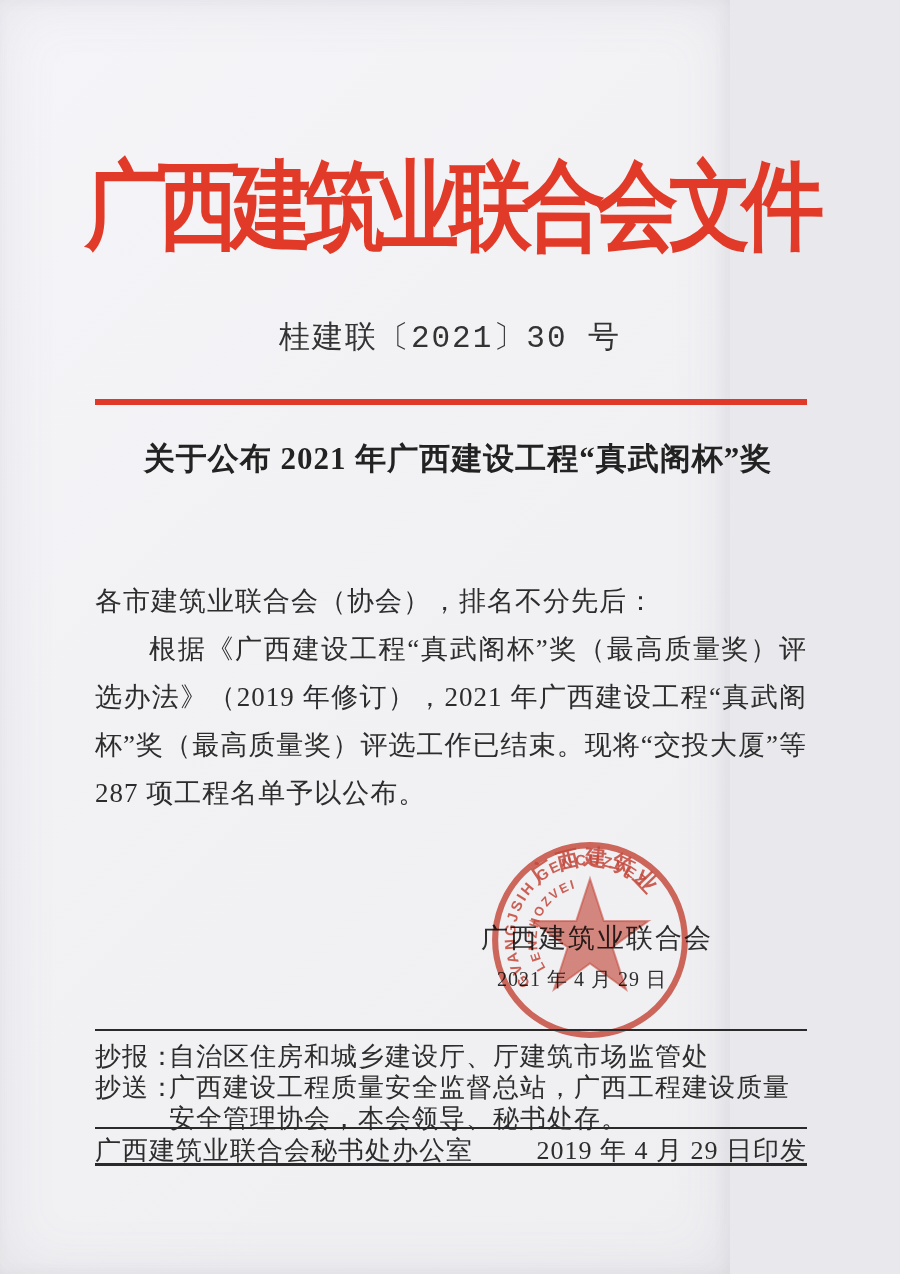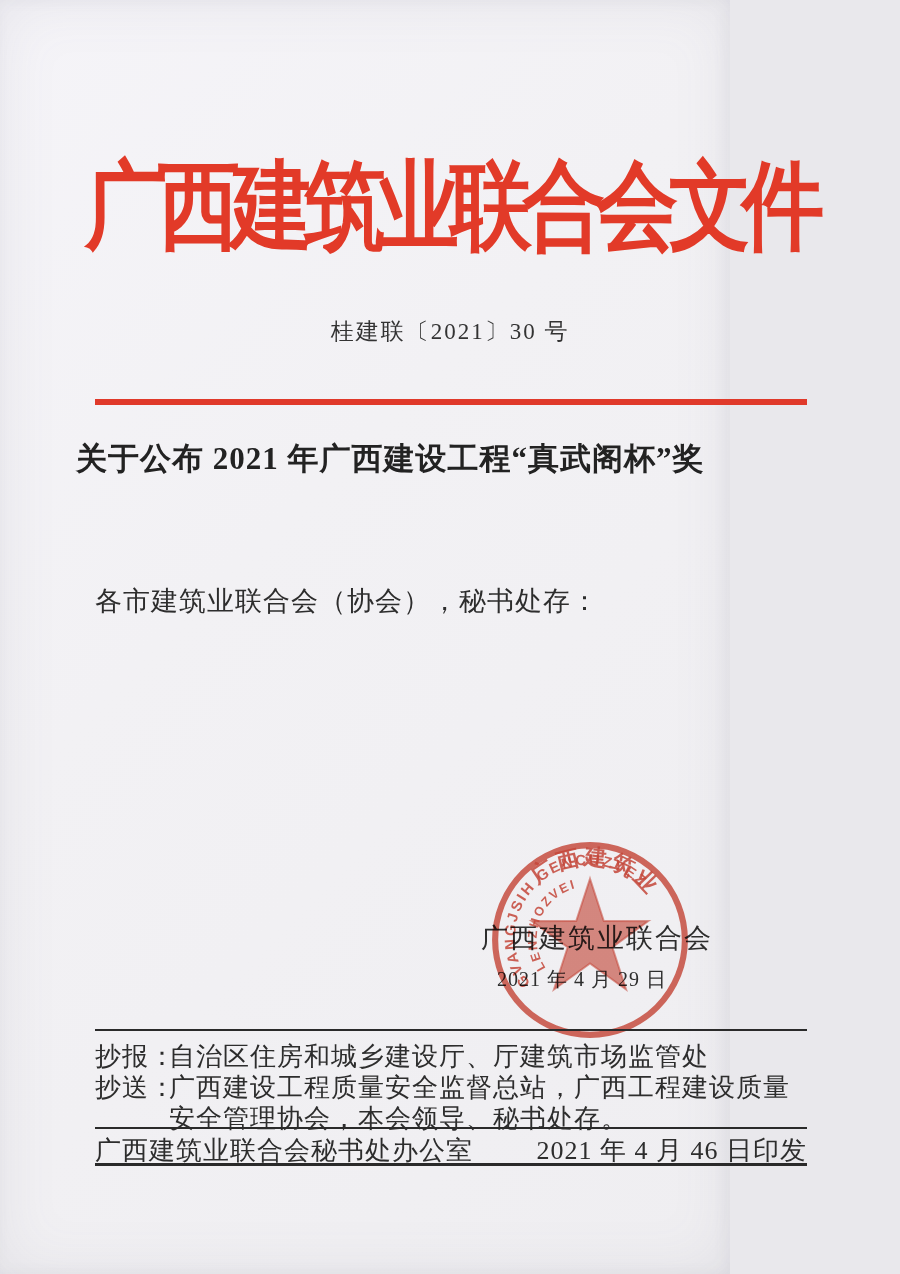--- a/index.html
+++ b/index.html
@@ -19,29 +19,29 @@
     text-align:center;
     color:#e23a28;
     font-size:82px;font-weight:bold;
     letter-spacing:-9px;
     transform:scaleY(1.18);transform-origin:center top;
     white-space:nowrap;
   }
   .doc-number{
     position:absolute;left:0;top:316px;width:900px;
     text-align:center;color:#333;
-    font-size:23px;letter-spacing:2px;
+    font-size:31px;letter-spacing:2px;font-family:Liberation Mono, monospace;
   }
   .red-rule{
     position:absolute;left:95px;top:399px;width:712px;height:6px;
     background:#e0392a;
   }
   .doc-title{
-    position:absolute;left:76px;top:434px;width:780px;
-    text-align:left;color:#222;
+    position:absolute;left:68px;top:434px;width:780px;
+    text-align:center;color:#222;
     font-size:31px;font-weight:bold;line-height:49px;
     letter-spacing:1px;
   }
   .body-block{
     position:absolute;left:95px;top:577px;width:712px;
     color:#2d2d2d;font-size:27px;line-height:48px;
     letter-spacing:1px;text-align:justify;
   }
   .body-block p{margin:0;}
   .body-block p.indent{text-indent:2em;}
@@ -84,21 +84,22 @@
 
   <div class="doc-number">桂建联〔2021〕30 号</div>
 
   <div class="red-rule"></div>
 
   <div class="doc-title">
     <div>关于公布 2021 年广西建设工程“真武阁杯”奖</div>
   </div>
 
   <div class="body-block">
-    <p>各市建筑业联合会（协会），秘书处存：</p>
+    <p>各市建筑业联合会（协会），排名不分先后：</p>
+    <p class="indent">根据《广西建设工程“真武阁杯”奖（最高质量奖）评选办法》（2019 年修订），2021 年广西建设工程“真武阁杯”奖（最高质量奖）评选工作已结束。现将“交投大厦”等 287 项工程名单予以公布。</p>
   </div>
 
   <div class="signature-org">广西建筑业联合会</div>
   <div class="signature-date">2021 年 4 月 29 日</div>
 
   <svg class="seal" viewBox="0 0 200 200">
     <g fill="none" stroke="#cc3b2a" stroke-opacity="0.82">
       <circle cx="100" cy="100" r="93" stroke-width="6"></circle>
     </g>
     <polygon points="100,40 113.5,81.4 157.1,81.5 121.9,107.1 135.3,148.5 100,123 64.7,148.5 78.1,107.1 42.9,81.5 86.5,81.4" fill="#cc3b2a" fill-opacity="0.62" stroke="#cc3b2a" stroke-opacity="0.55" stroke-width="2"></polygon>
@@ -128,18 +129,18 @@
 
   <div class="cc-row cc-report">
     <span class="cc-label">抄报：</span>
     <span class="cc-text">自治区住房和城乡建设厅、厅建筑市场监管处</span>
   </div>
 
   <div class="rule-thin rule-b"></div>
 
   <div class="issuer-row">
     <span>广西建筑业联合会秘书处办公室</span>
-    <span>2021 年 4 月 46 日印发</span>
+    <span>2019 年 4 月 29 日印发</span>
   </div>
 
   <div class="rule-thin rule-c"></div>
 
 </div>
 
 </body></html>

